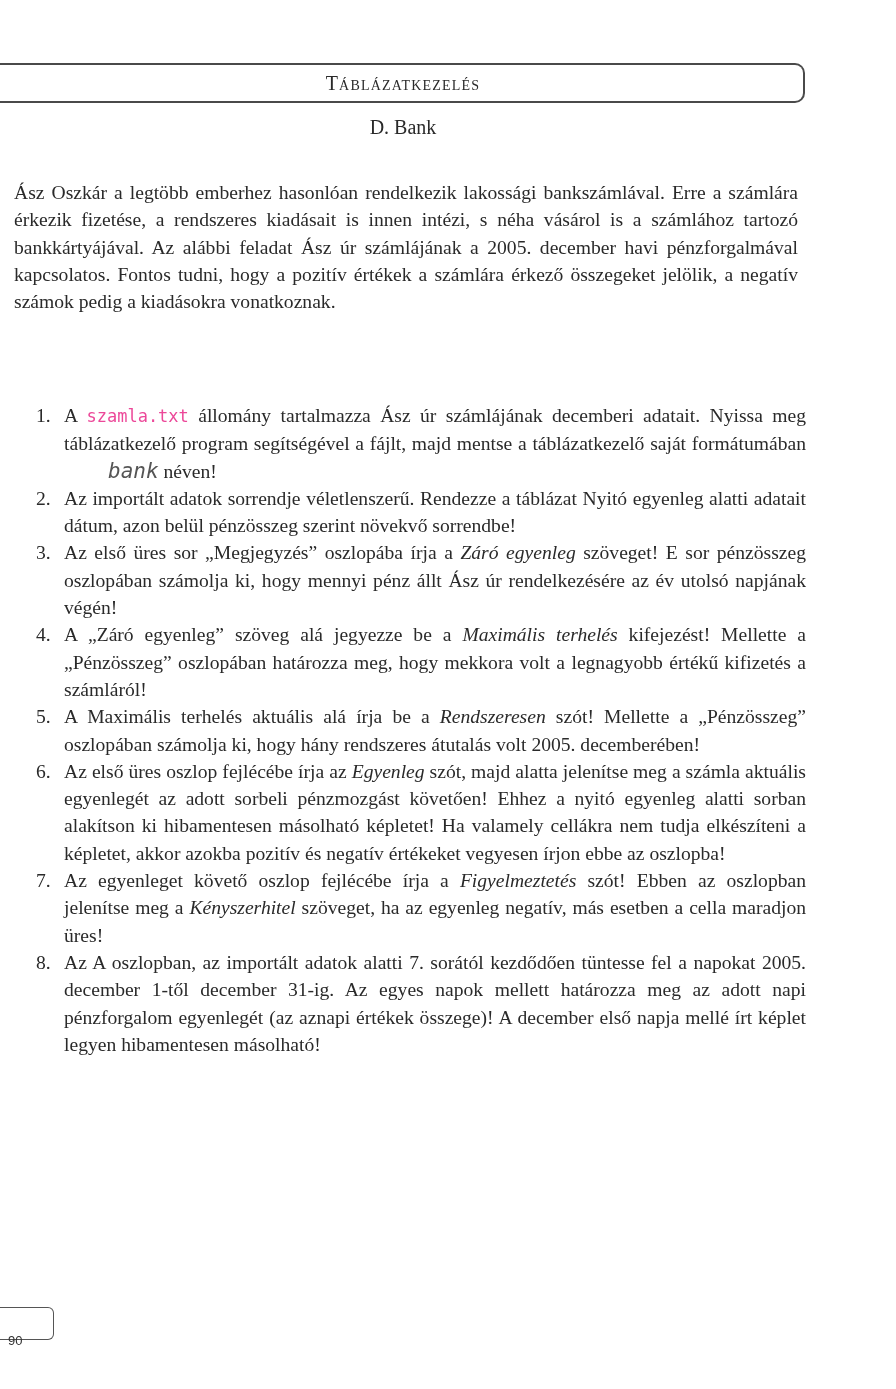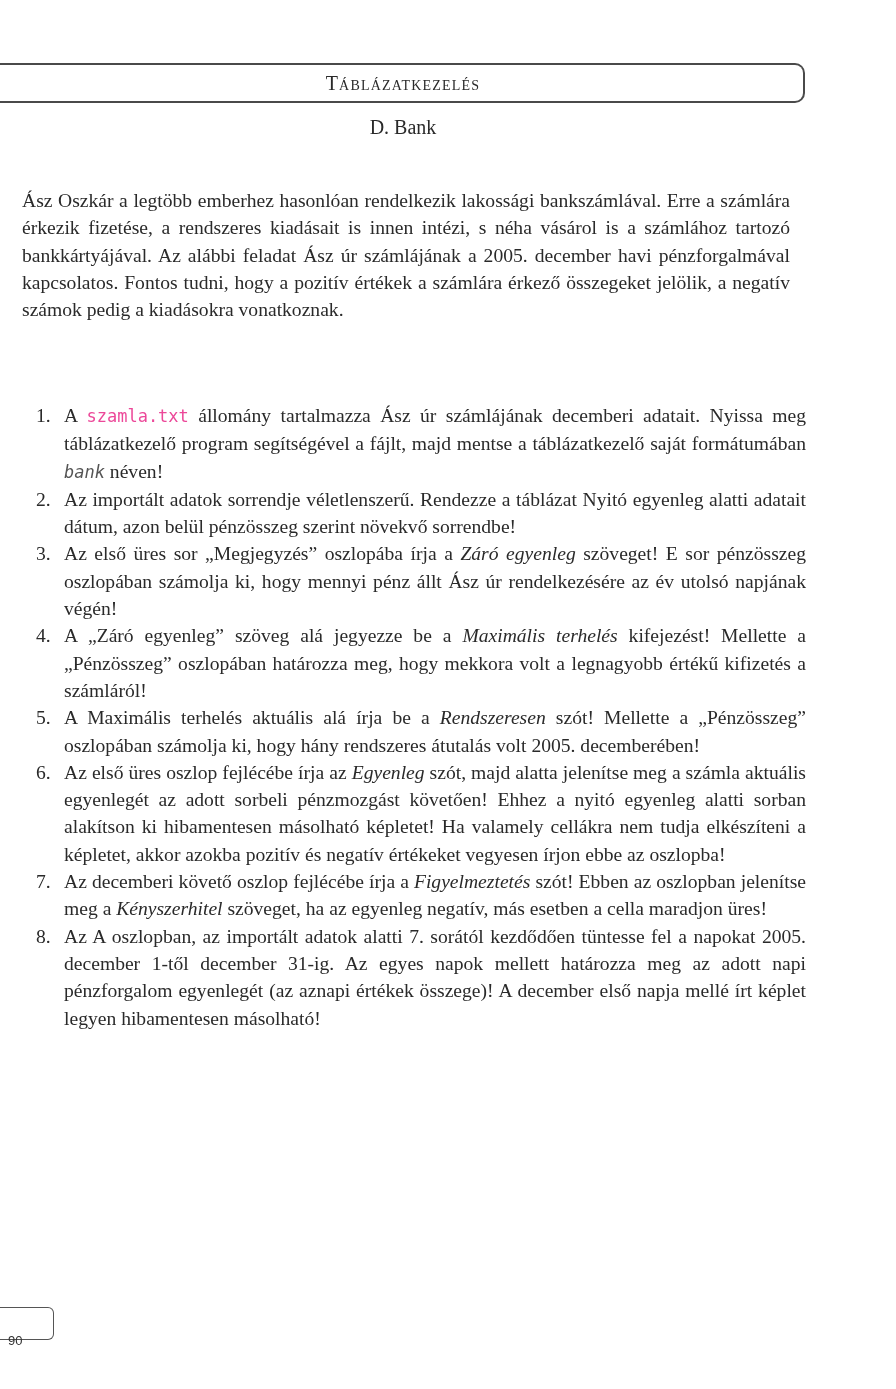--- a/index.html
+++ b/index.html
@@ -17,29 +17,29 @@
     font-size:20px; letter-spacing:1.2px; font-variant:small-caps; color:#2a2a2a;
   }
   .subtitle {
     position:absolute; left:0; top:116px; width:806px; text-align:center;
     font-size:20px; color:#2a2a2a;
   }
   .intro {
     position:absolute; left:6px; top:171px; width:800px;
     font-size:19.6px; line-height:27.3px; text-align:justify;
   }
-  .intro p { margin:16px; }
+  .intro p { margin:8px; }
   .tasks {
     position:absolute; left:36px; top:402px; width:770px;
     font-size:19.6px; line-height:27.3px; margin:0; padding:0; list-style:none;
   }
   .tasks li { position:relative; padding-left:28px; text-align:justify; }
   .tasks li .num { position:absolute; left:0; top:0; }
   .mono { font-family:"DejaVu Sans Mono", monospace; font-size:17px; color:#ec4899; }
-  .mono-it { font-family:"DejaVu Sans Mono", monospace; font-size:17px; font-style:italic; color:#555; }
+  .mono-it { font-family:"DejaVu Sans Mono", monospace; font-size:21px; font-style:italic; color:#555;margin-left:44px; }
   em { font-style:italic; }
   .page-box {
     position:absolute; left:-10px; top:1307px; width:64px; height:33px;
     border:1.5px solid #555; border-left:none; border-radius:0 6px 6px 0; box-sizing:border-box;
   }
   .page-num {
     position:absolute; left:8px; top:1312px; font-family:Liberation Sans, sans-serif;
     font-size:13px; color:#333;margin-top:21px;
   }
 </style>
@@ -74,21 +74,21 @@
   <li>
     <span class="num">5.</span>
     <span>A Maximális terhelés aktuális alá írja be a </span><em>Rendszeresen</em><span> szót! Mellette a „Pénzösszeg” oszlopában számolja ki, hogy hány rendszeres átutalás volt 2005. decemberében!</span>
   </li>
   <li>
     <span class="num">6.</span>
     <span>Az első üres oszlop fejlécébe írja az </span><em>Egyenleg</em><span> szót, majd alatta jelenítse meg a számla aktuális egyenlegét az adott sorbeli pénzmozgást követően! Ehhez a nyitó egyenleg alatti sorban alakítson ki hibamentesen másolható képletet! Ha valamely cellákra nem tudja elkészíteni a képletet, akkor azokba pozitív és negatív értékeket vegyesen írjon ebbe az oszlopba!</span>
   </li>
   <li>
     <span class="num">7.</span>
-    <span>Az decemberi követő oszlop fejlécébe írja a </span><em>Figyelmeztetés</em><span> szót! Ebben az oszlopban jelenítse meg a </span><em>Kényszerhitel</em><span> szöveget, ha az egyenleg negatív, más esetben a cella maradjon üres!</span>
+    <span>Az egyenleget követő oszlop fejlécébe írja a </span><em>Figyelmeztetés</em><span> szót! Ebben az oszlopban jelenítse meg a </span><em>Kényszerhitel</em><span> szöveget, ha az egyenleg negatív, más esetben a cella maradjon üres!</span>
   </li>
   <li>
     <span class="num">8.</span>
     <span>Az A oszlopban, az importált adatok alatti 7. sorától kezdődően tüntesse fel a napokat 2005. december 1-től december 31-ig. Az egyes napok mellett határozza meg az adott napi pénzforgalom egyenlegét (az aznapi értékek összege)! A december első napja mellé írt képlet legyen hibamentesen másolható!</span>
   </li>
 </ol>
 
 <div class="page-box"></div>
 <div class="page-num">90</div>
 

